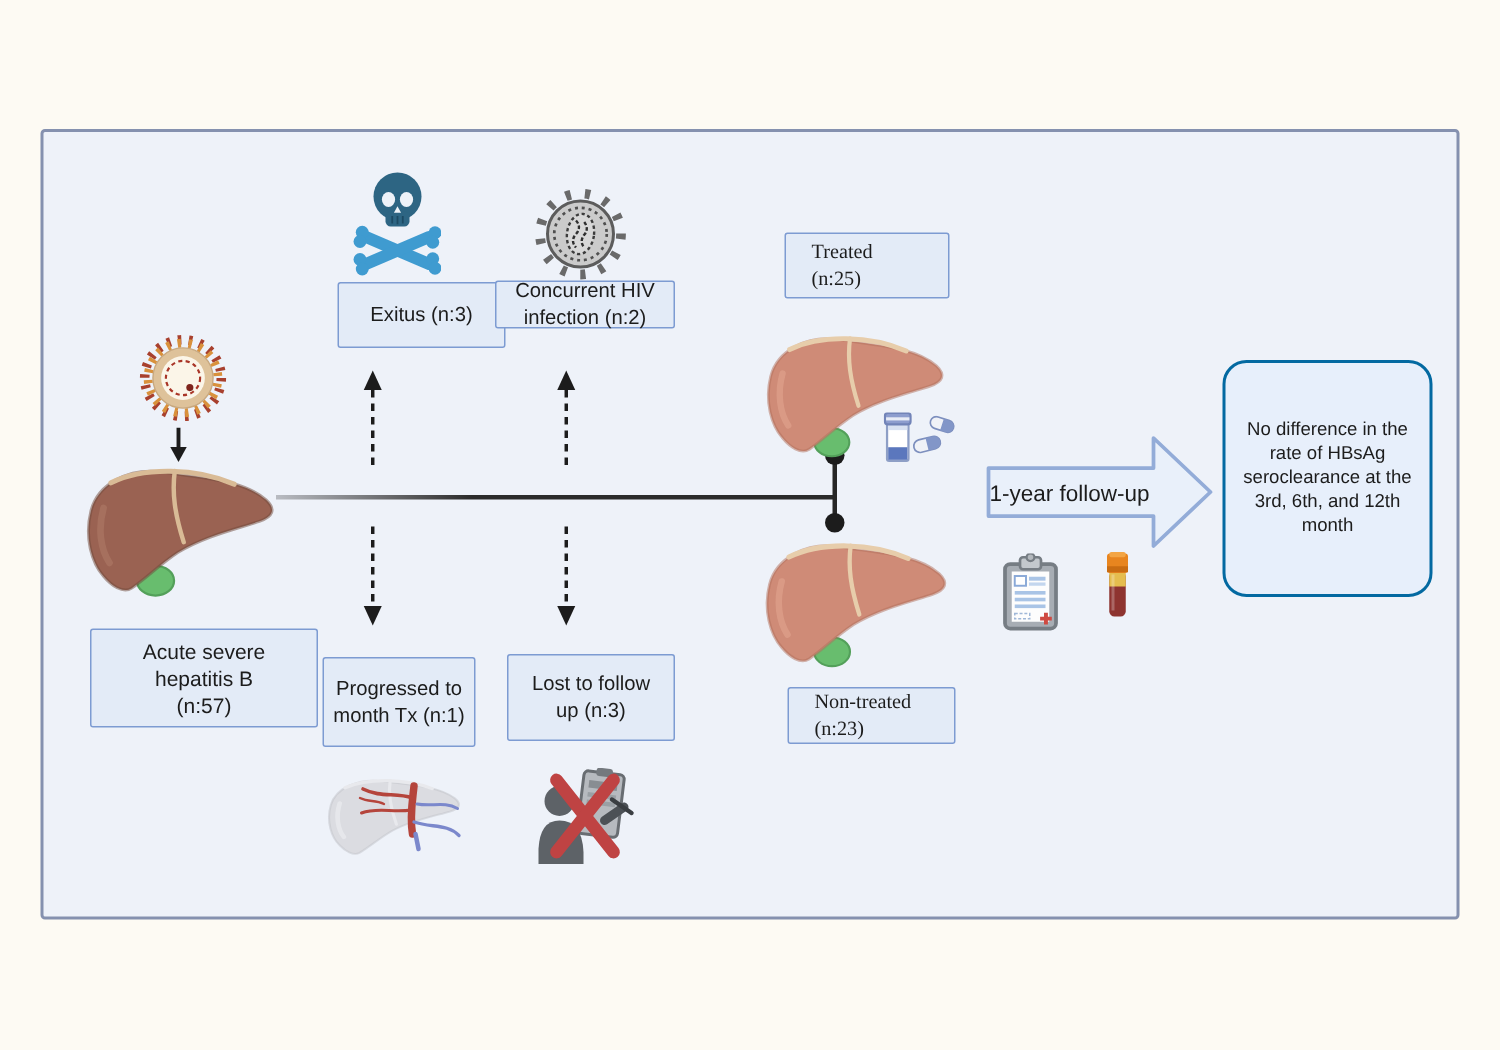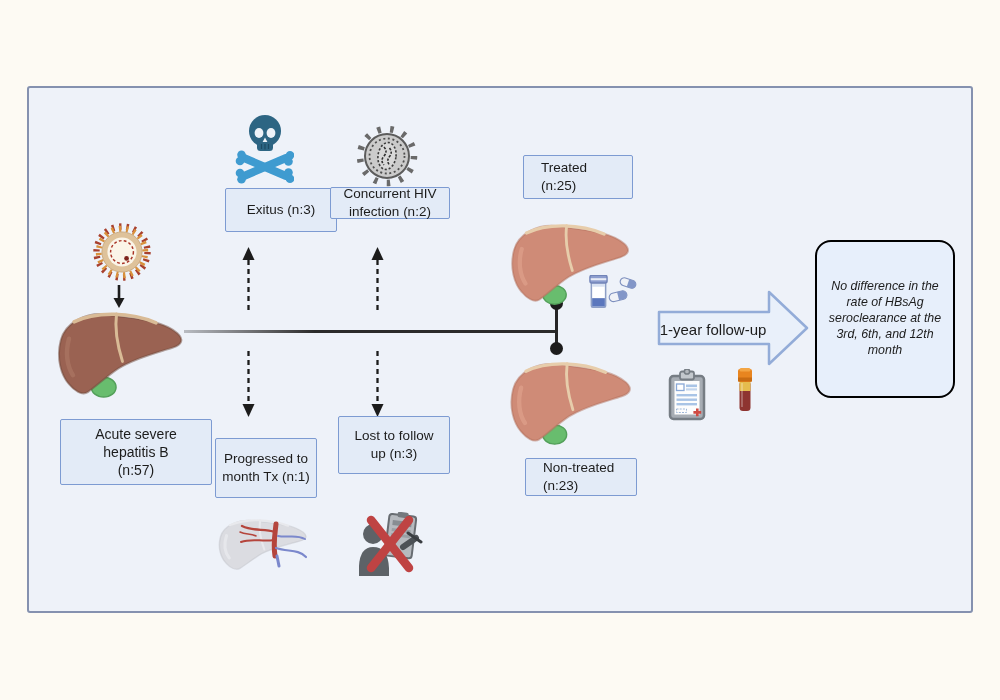--- a/index.html
+++ b/index.html
@@ -18,27 +18,26 @@
   }
   .lbl{
     background:var(--box-bg,#e3ebf7);
     border:1.6px solid var(--box-border,#7d9bd2);
     border-radius:2px;
     display:flex;align-items:center;justify-content:center;
     text-align:center;white-space:pre-line;
     font-size:13.5px;line-height:1.3;color:var(--text,#1c1c1c);
     box-sizing:border-box;
   }
-  .lbl.left{justify-content:flex-start;text-align:left;padding-left:17px;}
+  .lbl.left{justify-content:flex-start;text-align:left;padding-left:17px;font-family:Liberation Serif, serif;}
   .result-box{
-    background:#e7effb;border:2px solid #000000;border-radius:16px;
+    background:#e7effb;border:2px solid #0369a1;border-radius:16px;
     display:flex;align-items:center;justify-content:center;text-align:center;
     white-space:pre-line;font-size:12.4px;line-height:1.28;box-sizing:border-box;
     padding:8px;
-    font-style:italic;
   }
   .hline{background:linear-gradient(to right,#b9bcc2,#2b2b2b 35%);height:2.6px;}
   .vline{background:#262626;width:2.6px;}
   .dot{width:13px;height:13px;border-radius:50%;background:#1c1c1c;}
   .arrow-label{
     display:flex;align-items:center;justify-content:center;
     font-size:15px;white-space:nowrap;text-align:right;
   }
   svg{display:block;}
 </style>
@@ -179,21 +178,21 @@
     <path d="M60,8 C59,18 57,28 59,40" stroke="#b5453c" stroke-width="5"></path>
     <path d="M59,16 C48,12 38,16 26,10" stroke="#b5453c" stroke-width="2.4"></path>
     <path d="M58,24 C46,26 36,22 25,26" stroke="#b5453c" stroke-width="2"></path>
     <path d="M40,20 C34,17 30,19 24,16" stroke="#b5453c" stroke-width="1.6"></path>
     <path d="M62,20 C72,22 80,18 89,23" stroke="#7b88cc" stroke-width="2"></path>
     <path d="M60,32 C72,36 82,33 90,41" stroke="#7b88cc" stroke-width="2.2"></path>
     <path d="M61,40 l2,10" stroke="#7b88cc" stroke-width="3"></path>
   </g>
 </svg>
 
-<div class="abs lbl" style="left:338px;top:416px;width:112px;height:58px">Lost to follow
+<div class="abs lbl" style="left:338px;top:436px;width:112px;height:58px">Lost to follow
 up (n:3)</div>
 <svg class="abs" style="left:357px;top:512px" width="66" height="64" viewBox="0 0 66 64">
   <g transform="rotate(7 43 24)">
     <rect x="30" y="3" width="27" height="42" rx="3" fill="#b6babf" stroke="#686d72" stroke-width="2"></rect>
     <rect x="34" y="9" width="19" height="5" fill="#888d92"></rect>
     <rect x="34" y="17" width="19" height="3" fill="#9aa0a5"></rect>
     <rect x="34" y="22" width="19" height="3" fill="#9aa0a5"></rect>
     <rect x="38" y="0" width="11" height="5.5" rx="2" fill="#74797e"></rect>
   </g>
   <path d="M46,35 l13,-9" stroke="#4c5156" stroke-width="6" stroke-linecap="round"></path>

